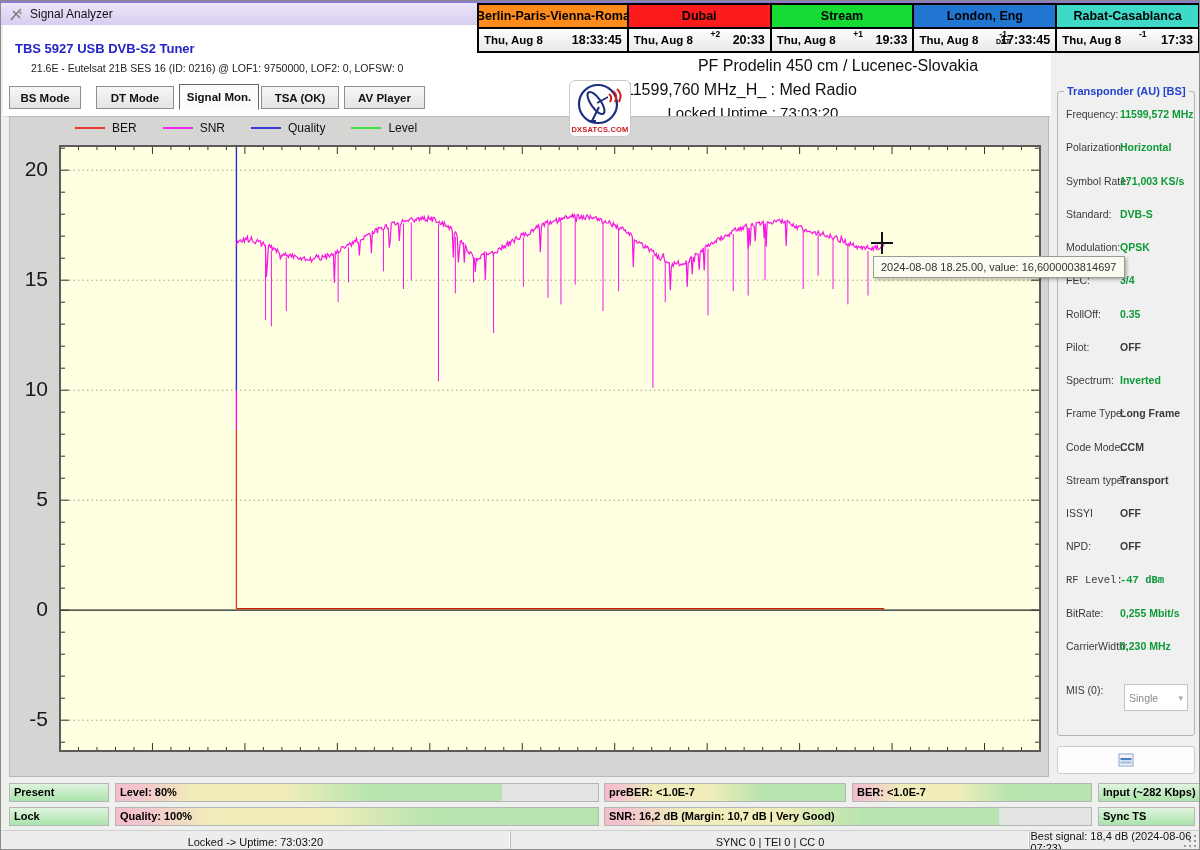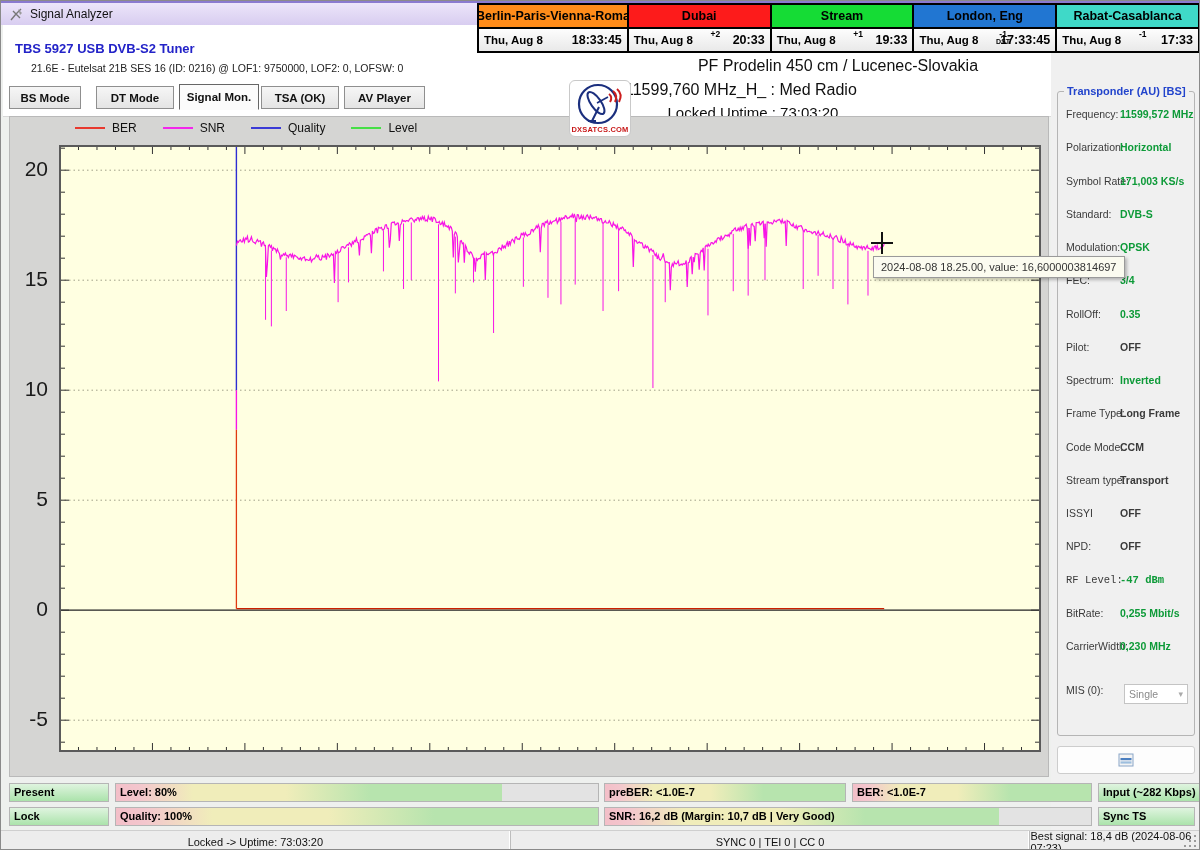--- a/index.html
+++ b/index.html
@@ -62,21 +62,21 @@
   
   .sidebar{position:absolute;left:1050px;top:53px;width:150px;height:797px;background:#f0f0f0}
   .gb{position:absolute;left:1056px;top:90px;width:138px;height:645px;border:1px solid #b5b5b5;border-radius:3px;box-sizing:border-box}
   .gb-title{position:absolute;left:6px;top:-7px;background:#f0f0f0;padding:0 3px;font-size:11px;font-weight:bold;color:#2244cc;white-space:nowrap}
   .frow{position:absolute;left:0;width:138px;height:16px}
   .frow .fl{position:absolute;left:8px;font-size:10.5px;color:#3a3a3a;white-space:nowrap}
   .frow .fv{position:absolute;left:62px;font-size:10.5px;font-weight:bold;white-space:nowrap}
   .fv.green{color:#0d9a38}.fv.dark{color:#3a3a3a}
   .mis-row{position:absolute;left:8px;top:592px;width:122px;display:flex;}
   .mis-row .fl{font-size:10.5px;color:#3a3a3a}
-  .select{margin-left:auto;width:64px;height:20px;background:#fff;border:1px solid #c4c4c4;display:flex;align-items:center;
+  .select{margin-left:auto;width:64px;height:27px;background:#fff;border:1px solid #c4c4c4;display:flex;align-items:center;
     padding:0 4px;box-sizing:border-box;color:#8a8a8a;font-size:10.5px}
   .select .chev{margin-left:auto;font-size:9px;color:#aaa}
   .log-btn{position:absolute;left:1056px;top:745px;width:138px;height:28px;background:#fdfdfd;border:1px solid #cdcdcd;
     border-radius:3px;display:flex;align-items:center;justify-content:center;box-sizing:border-box}
   
   .cell{position:absolute;height:19px;border:1px solid #b5b5b5;box-sizing:border-box;overflow:hidden;background:#e3e3e3}
   .cell .lbl{position:absolute;left:4px;top:0;line-height:17px;font-size:11px;font-weight:bold;color:#000;white-space:nowrap;z-index:2}
   .cell.green{background:linear-gradient(180deg,#dff4df,#abe3ab)}
   .cell .fill{position:absolute;left:0;top:0;height:100%;
     background:linear-gradient(90deg,#f3bfc8 0%,#f3c6cd 6%,#f0edba 20%,#f0edba 44%,#b7e4ae 66%,#b7e4ae 100%)}

